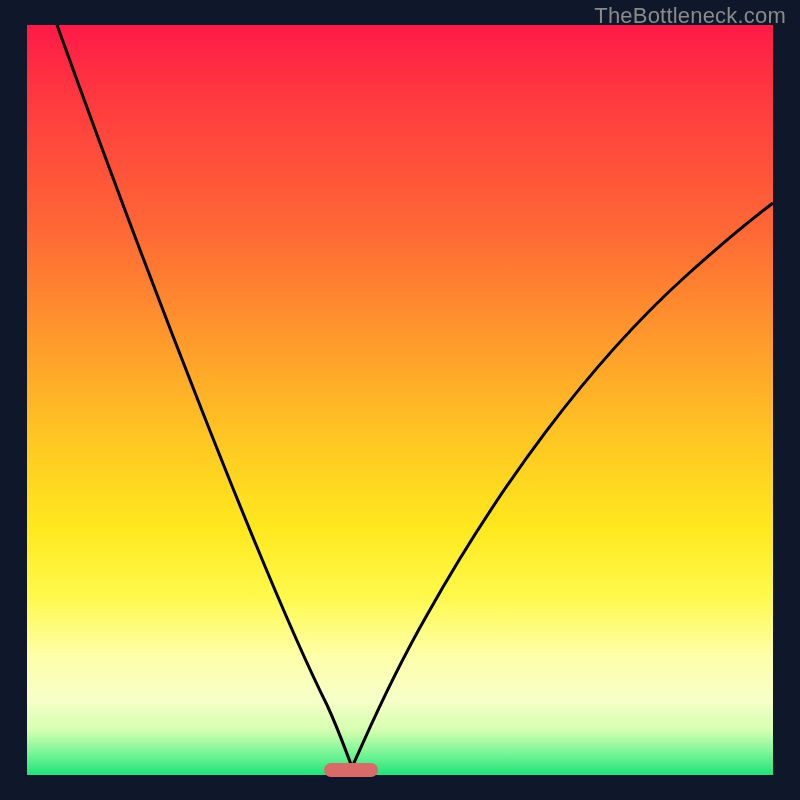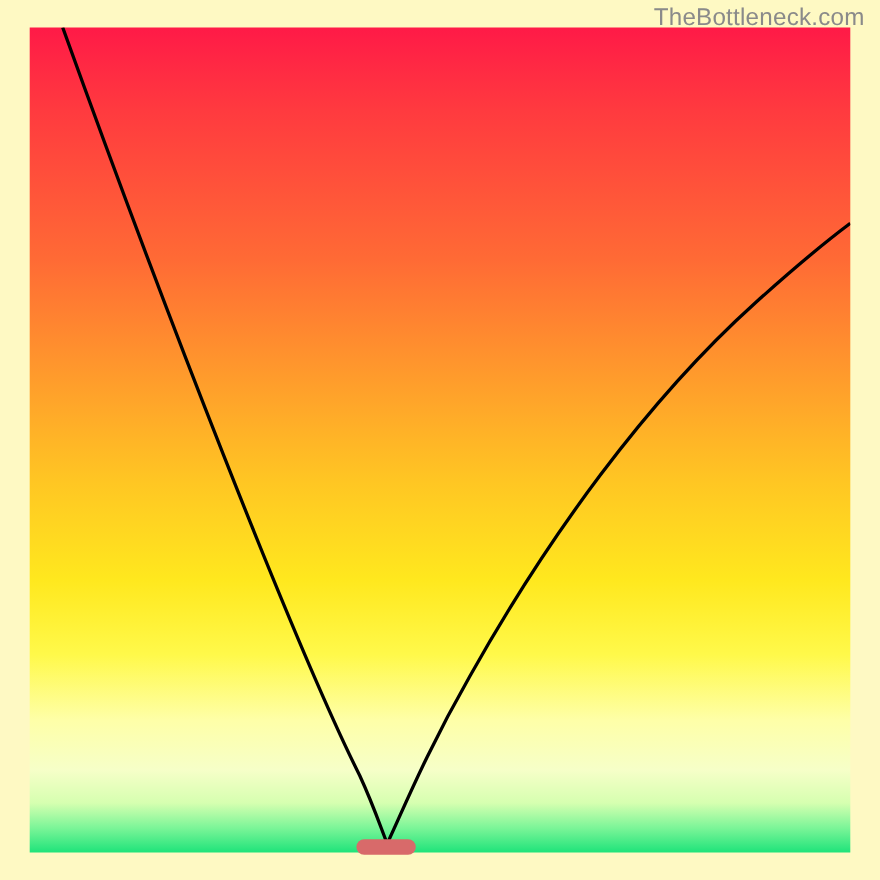--- a/index.html
+++ b/index.html
@@ -8,21 +8,21 @@
     width: 800px;
     height: 800px;
     background: #000;
     overflow: hidden;
     font-family: Arial, Helvetica, sans-serif;
   }
   .frame {
     position: relative;
     width: 800px;
     height: 800px;
-    background: #fef9c3;
+    background: #0f172a;
   }
   .plot-area {
     position: absolute;
     left: 27px;
     top: 25px;
     width: 746px;
     height: 750px;
     
     background: linear-gradient(
       to bottom,

